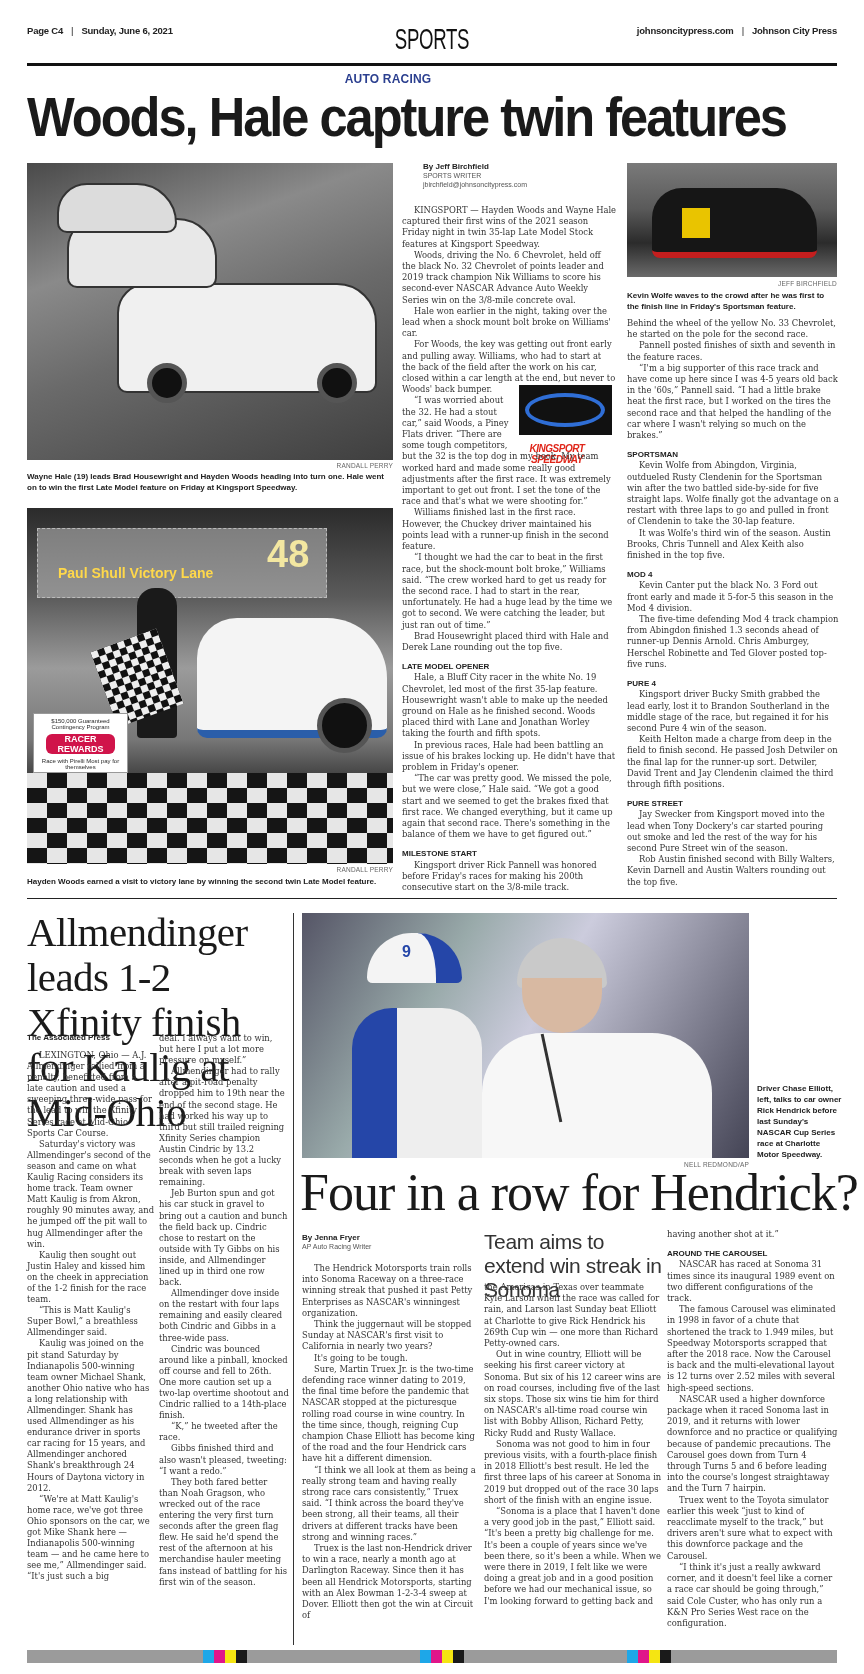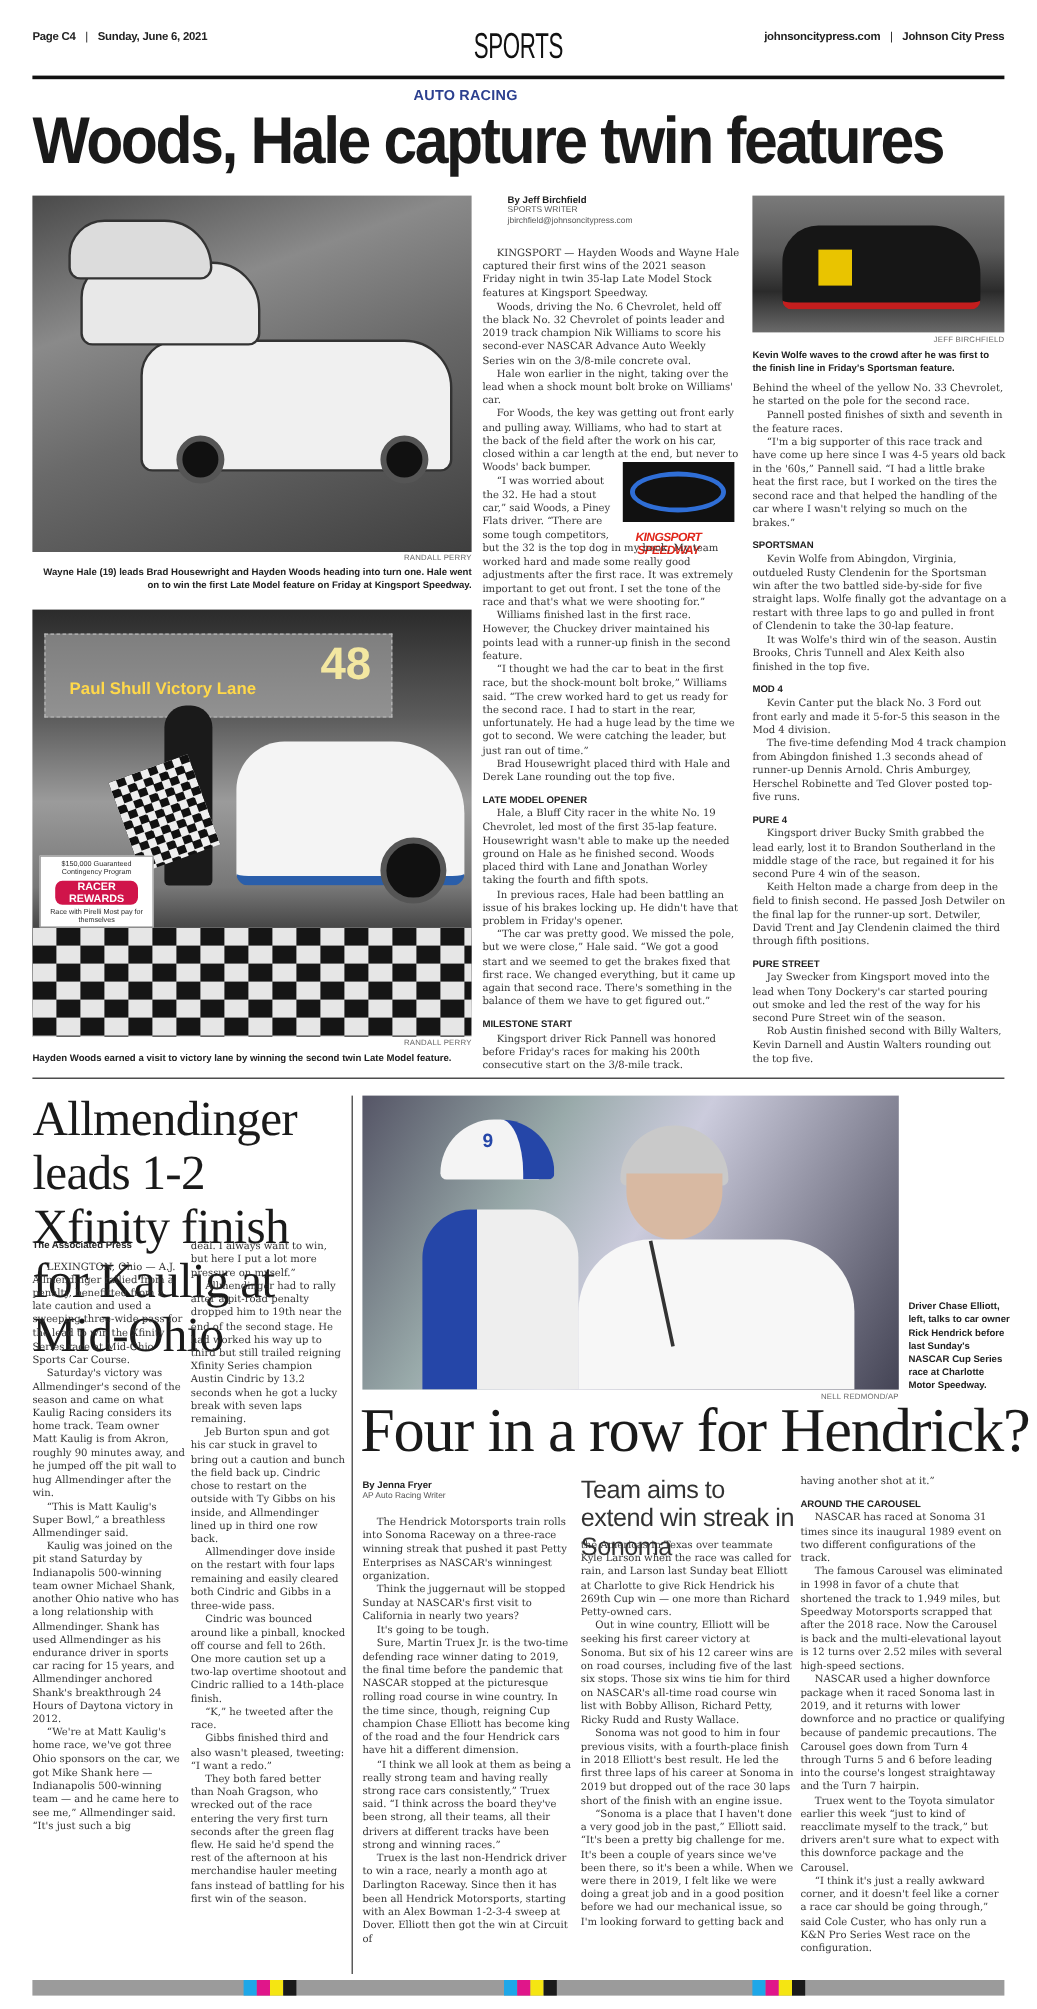--- a/index.html
+++ b/index.html
@@ -71,21 +71,21 @@
 <div class="abs headline1">Woods, Hale capture twin features</div>
 
 <div class="abs photo photo1">
   <div class="car" style="left:90px; top:120px; width:260px; height:110px; background:#f0f0f0;"></div>
   <div class="car" style="left:40px; top:55px; width:150px; height:70px; background:#e8e8e8;"></div>
   <div class="car" style="left:30px; top:20px; width:120px; height:50px; background:#dcdcdc;"></div>
   <div class="tire" style="left:120px; top:200px;"></div>
   <div class="tire" style="left:290px; top:200px;"></div>
 </div>
 <div class="abs credit" style="left:27px; top:462px; width:366px;">RANDALL PERRY</div>
-<div class="abs caption" style="left:27px; top:471px; width:366px;text-align:right;">Wayne Hale (19) leads Brad Housewright and Hayden Woods heading into turn one. Hale went on to win the first Late Model feature on Friday at Kingsport Speedway.</div>
+<div class="abs caption" style="left:27px; top:471px; width:366px;">Wayne Hale (19) leads Brad Housewright and Hayden Woods heading into turn one. Hale went on to win the first Late Model feature on Friday at Kingsport Speedway.</div>
 
 <div class="abs photo photo2">
   <div class="abs" style="left:10px; top:20px; width:290px; height:70px; background:rgba(200,200,200,0.5); border:1px dashed #bbb;">
     <div style="font-family:'Liberation Sans',sans-serif; font-weight:bold; color:#ffd84a; font-size:14px; padding:36px 0 0 20px;">Paul Shull Victory Lane</div>
   </div>
   <div class="abs" style="left:240px; top:25px; font-family:'Liberation Sans',sans-serif; font-weight:bold; font-size:38px; color:#f3e7a1;">48</div>
   <div class="abs" style="left:170px; top:110px; width:190px; height:120px; background:#f4f4f4; border-radius:40px 60px 10px 10px; border-bottom:8px solid #2a5eaa;"></div>
   <div class="abs" style="left:110px; top:80px; width:40px; height:150px; background:#1a1a1a; border-radius:18px 18px 4px 4px;"></div>
   <div class="abs" style="left:75px; top:130px; width:70px; height:80px; background:repeating-conic-gradient(#111 0 25%, #eee 0 50%) 0 0/14px 14px; transform:rotate(-20deg);"></div>
   <div class="tire" style="left:290px; top:190px; width:55px; height:55px;"></div>
@@ -153,20 +153,21 @@
 </div>
 
 <div class="abs hrule" style="left:27px; top:898px; width:810px;"></div>
 
 <div class="abs headline2">Allmendinger leads 1-2 Xfinity finish for Kaulig at Mid-Ohio</div>
 <div class="abs byline-name" style="left:27px; top:1033px;">The Associated Press</div>
 
 <div class="abs col" style="left:27px; top:1050px; width:128px; line-height:11.1px;">
   <p>LEXINGTON, Ohio — A.J. Allmendinger rallied from a penalty, benefitted from a late caution and used a sweeping three-wide pass for the lead to win the Xfinity Series race at Mid-Ohio Sports Car Course.</p>
   <p>Saturday's victory was Allmendinger's second of the season and came on what Kaulig Racing considers its home track. Team owner Matt Kaulig is from Akron, roughly 90 minutes away, and he jumped off the pit wall to hug Allmendinger after the win.</p>
+  <p>Kaulig then sought out Justin Haley and kissed him on the cheek in appreciation of the 1-2 finish for the race team.</p>
   <p>“This is Matt Kaulig's Super Bowl,” a breathless Allmendinger said.</p>
   <p>Kaulig was joined on the pit stand Saturday by Indianapolis 500-winning team owner Michael Shank, another Ohio native who has a long relationship with Allmendinger. Shank has used Allmendinger as his endurance driver in sports car racing for 15 years, and Allmendinger anchored Shank's breakthrough 24 Hours of Daytona victory in 2012.</p>
   <p>“We're at Matt Kaulig's home race, we've got three Ohio sponsors on the car, we got Mike Shank here — Indianapolis 500-winning team — and he came here to see me,” Allmendinger said. “It's just such a big</p>
 </div>
 <div class="abs col" style="left:159px; top:1033px; width:130px; line-height:11.1px;">
   <p class="nofirst">deal. I always want to win, but here I put a lot more pressure on myself.”</p>
   <p>Allmendinger had to rally after a pit-road penalty dropped him to 19th near the end of the second stage. He had worked his way up to third but still trailed reigning Xfinity Series champion Austin Cindric by 13.2 seconds when he got a lucky break with seven laps remaining.</p>
   <p>Jeb Burton spun and got his car stuck in gravel to bring out a caution and bunch the field back up. Cindric chose to restart on the outside with Ty Gibbs on his inside, and Allmendinger lined up in third one row back.</p>
   <p>Allmendinger dove inside on the restart with four laps remaining and easily cleared both Cindric and Gibbs in a three-wide pass.</p>
   <p>Cindric was bounced around like a pinball, knocked off course and fell to 26th. One more caution set up a two-lap overtime shootout and Cindric rallied to a 14th-place finish.</p>

